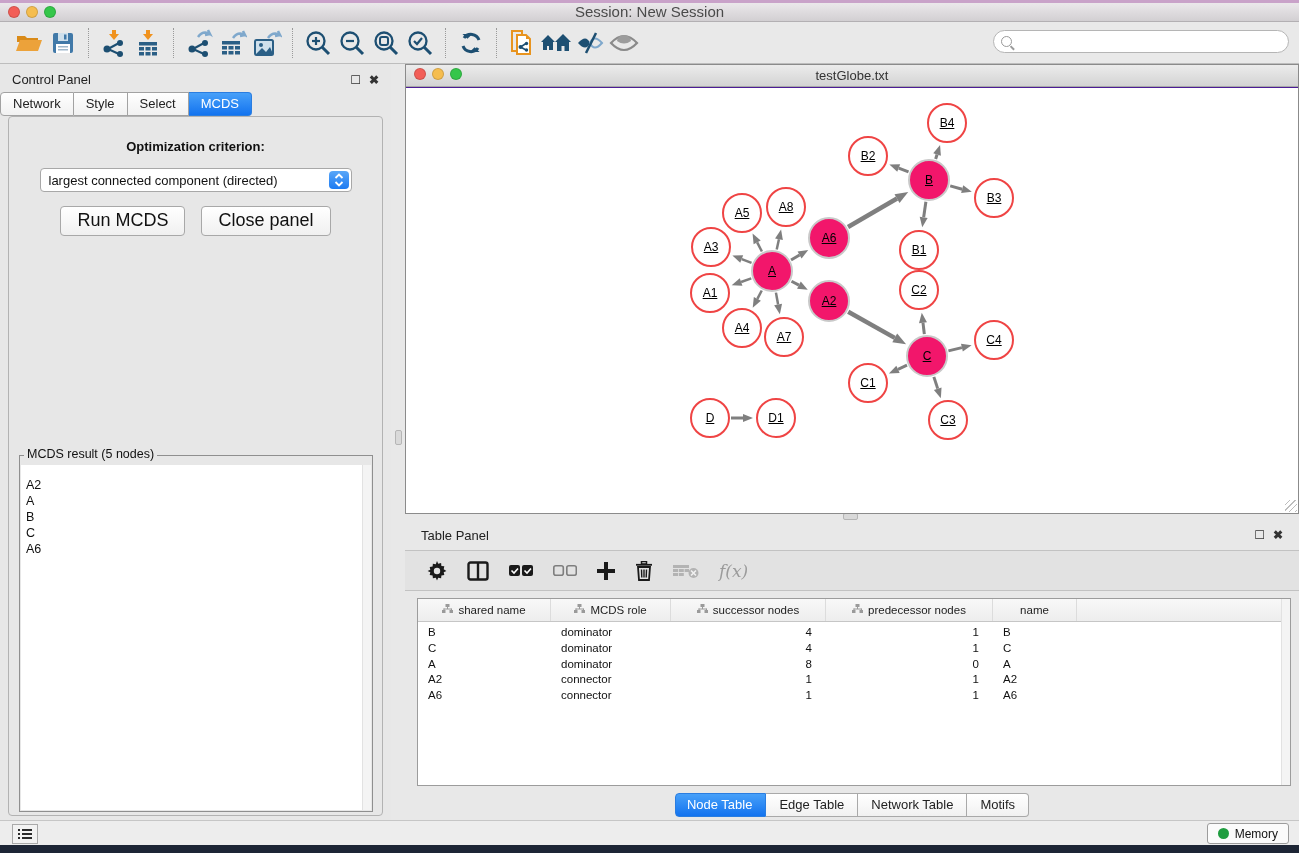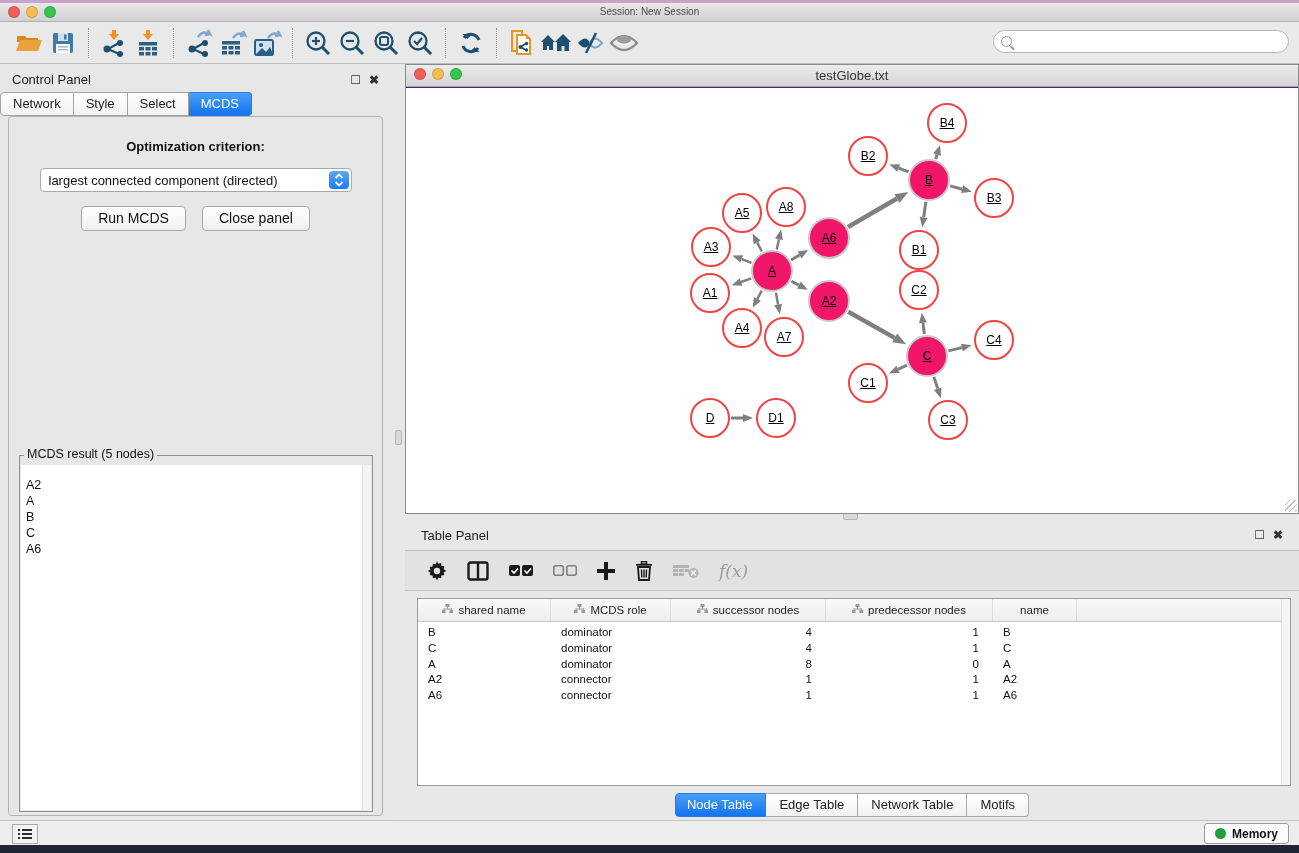--- a/index.html
+++ b/index.html
@@ -3,21 +3,21 @@
 <meta charset="utf-8">
 <style>
   * { margin:0; padding:0; box-sizing:border-box; }
   body { font-family:"Liberation Sans", sans-serif; background:#e8e8e8; }
   .app { position:relative; width:1299px; height:853px; background:#e8e8e8; overflow:hidden; }
 
   
   .top-strip { position:absolute; top:0; left:0; right:0; height:3px; background:#c9a2c9; }
   .titlebar { position:absolute; top:3px; left:0; right:0; height:19px;
               background:linear-gradient(#ebe8eb,#d2cfd2); border-bottom:1px solid #b3b0b3; }
-  .titlebar .title { text-align:center; font-size:10px; color:#4a4a4a; line-height:18px; }
+  .titlebar .title { text-align:center; font-size:15px; color:#4a4a4a; line-height:18px; }
   .lights { position:absolute; left:8px; top:3px; display:flex; gap:6px; }
   .light { width:12px; height:12px; border-radius:50%; border:1px solid rgba(0,0,0,.15); }
   .light.red { background:#f25e57; } .light.yellow { background:#f5bd4f; } .light.green { background:#35c64a; }
 
   
   .toolbar { position:absolute; top:22px; left:0; right:0; height:42px; background:#e9e9e9;
              border-bottom:1px solid #bdbdbd; display:flex; align-items:center; padding-left:12px; }
   .tb-icon { display:inline-flex; align-items:center; justify-content:center; width:34px; height:32px; cursor:pointer; }
   .tb-sep { width:0; height:30px; border-left:1px dotted #9a9a9a; margin:0 8px; }
   .searchbox { position:absolute; right:10px; top:8px; width:296px; height:23px; background:#fff;
@@ -41,21 +41,21 @@
   .cp-pane { position:absolute; left:8px; right:8px; top:52px; bottom:4px;
              border:1px solid #b2b2b2; border-radius:4px; background:#e7e7e7; }
   .opt-label { text-align:center; margin-top:22px; font-size:13px; font-weight:bold; color:#111; }
   .dropdown { position:relative; margin:14px auto 0; width:312px; height:24px; background:#fff;
               border:1px solid #a8a8a8; border-radius:4px; display:flex; align-items:center;
               font-size:13px; color:#111; padding-left:8px; cursor:pointer; }
   .dd-stepper { position:absolute; right:2px; top:2px; width:20px; height:18px; border-radius:4px;
                 background:linear-gradient(#5aa7f8,#1d7bf2); display:flex; flex-direction:column;
                 align-items:center; justify-content:center; gap:1px; }
   .btn-row { display:flex; justify-content:center; gap:16px; margin-top:14px; }
-  .push-btn { padding:3px 16px 4px; font-size:14px; color:#111; background:linear-gradient(#ffffff,#f0f0f0);
+  .push-btn { padding:3px 16px 4px; font-size:18px; color:#111; background:linear-gradient(#ffffff,#f0f0f0);
               border:1px solid #a8a8a8; border-radius:4px; cursor:pointer; }
   .groupbox { position:absolute; left:10px; right:9px; top:338px; bottom:3px; border:1px solid #8f8f8f; }
   .groupbox-legend { position:absolute; top:-9px; left:4px; background:#e7e7e7; padding:0 3px; font-size:12.5px; color:#111; }
   .result-list { position:absolute; left:1px; right:1px; top:9px; bottom:1px; background:#fff; overflow:hidden; }
   .result-item { font-size:12.5px; color:#111; line-height:16px; padding-left:4px; }
   .result-scroll { position:absolute; right:0; top:0; bottom:0; width:9px; background:#f4f4f4; border-left:1px solid #e2e2e2; }
   .result-pad { position:absolute; left:1px; right:10px; top:9px; padding-top:3px; }
 
   
   .div-thumb-v { position:absolute; width:7px; height:15px; background:#d9d9d9; border:1px solid #b5b5b5; border-radius:2px; }
@@ -96,21 +96,21 @@
   .tbl-scroll { position:absolute; right:0; top:0; bottom:0; width:9px; background:#f4f4f4; border-left:1px solid #e2e2e2; }
   .tp-tabs { position:absolute; left:0; right:0; top:272px; text-align:center; }
   .tp-tab { display:inline-block; padding:3px 13px 4px; font-size:13px; color:#222; cursor:pointer;
             background:linear-gradient(#ffffff,#f1f1f1); border:1px solid #a9a9a9; border-left:none; }
   .tp-tab:first-child { border-left:1px solid #a9a9a9; border-radius:4px 0 0 4px; }
   .tp-tab:last-child { border-radius:0 4px 4px 0; }
   .tp-tab.active { background:linear-gradient(#47a0f9,#1373ef); color:#fff; border-color:#2a7de0;padding-left:11px; }
 
   
   .statusbar { position:absolute; left:0; right:0; bottom:8px; height:25px; background:#ededed;
-               border-top:1px solid #c6c6c6;font-weight:bold; }
+               border-top:1px solid #c6c6c6; }
   .sb-left-btn { position:absolute; left:12px; top:3px; width:26px; height:20px; background:#f2f2f2;
                  border:1px solid #a9a9a9; display:flex; align-items:center; justify-content:center; cursor:pointer; }
   .memory-btn { position:absolute; right:10px; top:2px; height:21px; background:#fbfbfb; border:1px solid #9c9c9c;
                 border-radius:3px; display:flex; align-items:center; gap:6px; padding:0 10px; font-size:12px;
                 color:#111; cursor:pointer; }
   .mem-dot { width:11px; height:11px; border-radius:50%; background:#1f9d40; }
   .desktop-strip { position:absolute; left:0; right:0; bottom:0; height:8px; background:#1d2535; }
 </style>
 </head>
 <body>

